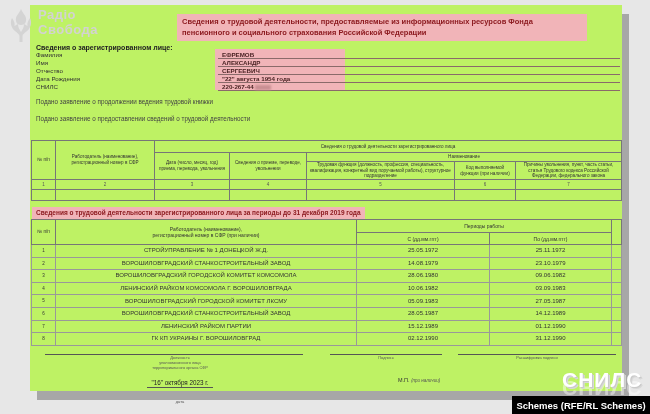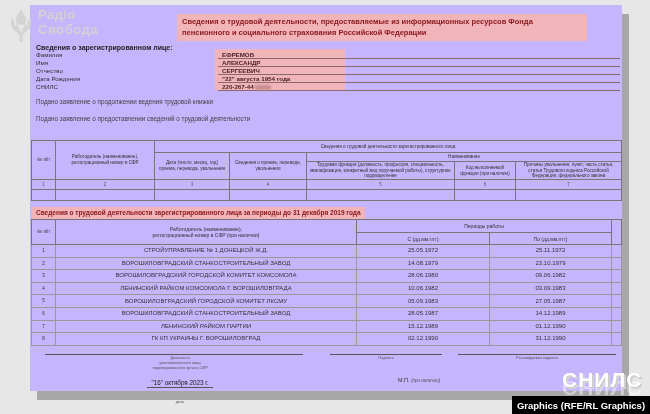--- a/index.html
+++ b/index.html
@@ -4,21 +4,21 @@
 <style>
   html,body{margin:0;padding:0;}
   body{
     width:650px;height:414px;position:relative;overflow:hidden;
     background:#e7e7e7;
     font-family:"Liberation Sans","DejaVu Sans",sans-serif;
     -webkit-font-smoothing:antialiased;
   }
   .page{
     position:absolute;left:30px;top:5px;width:592px;height:386px;
-    background:#c4b5fd;
+    background:#bef264;
     box-shadow:7px 9px 0 0 #a7a7a7;
   }
   
   .logo{position:absolute;left:8px;top:8px;display:flex;gap:4px;z-index:5;}
   .logo-text{color:#d2d2d2;font-weight:bold;font-size:13px;line-height:1.15;letter-spacing:.5px;}
   
   .pink{background:#f1b4b8;color:#8d1b20;font-weight:bold;}
   .doc-title{
     position:absolute;left:147px;top:9px;width:400px;
     font-size:7.5px;line-height:1.4;padding:3px 5px;text-align:left;
@@ -266,13 +266,13 @@
   </div>
 
   <div class="stamp">
     <span>М.П.</span>
     <i>(при наличии)</i>
   </div>
 
 </div>
 
 <div class="schemes-wm">СНИЛС</div>
-<div class="credit-bar">Graphics (RFE/RL Graphics)</div>
+<div class="credit-bar">Schemes (RFE/RL Schemes)</div>
 
 </body></html>

